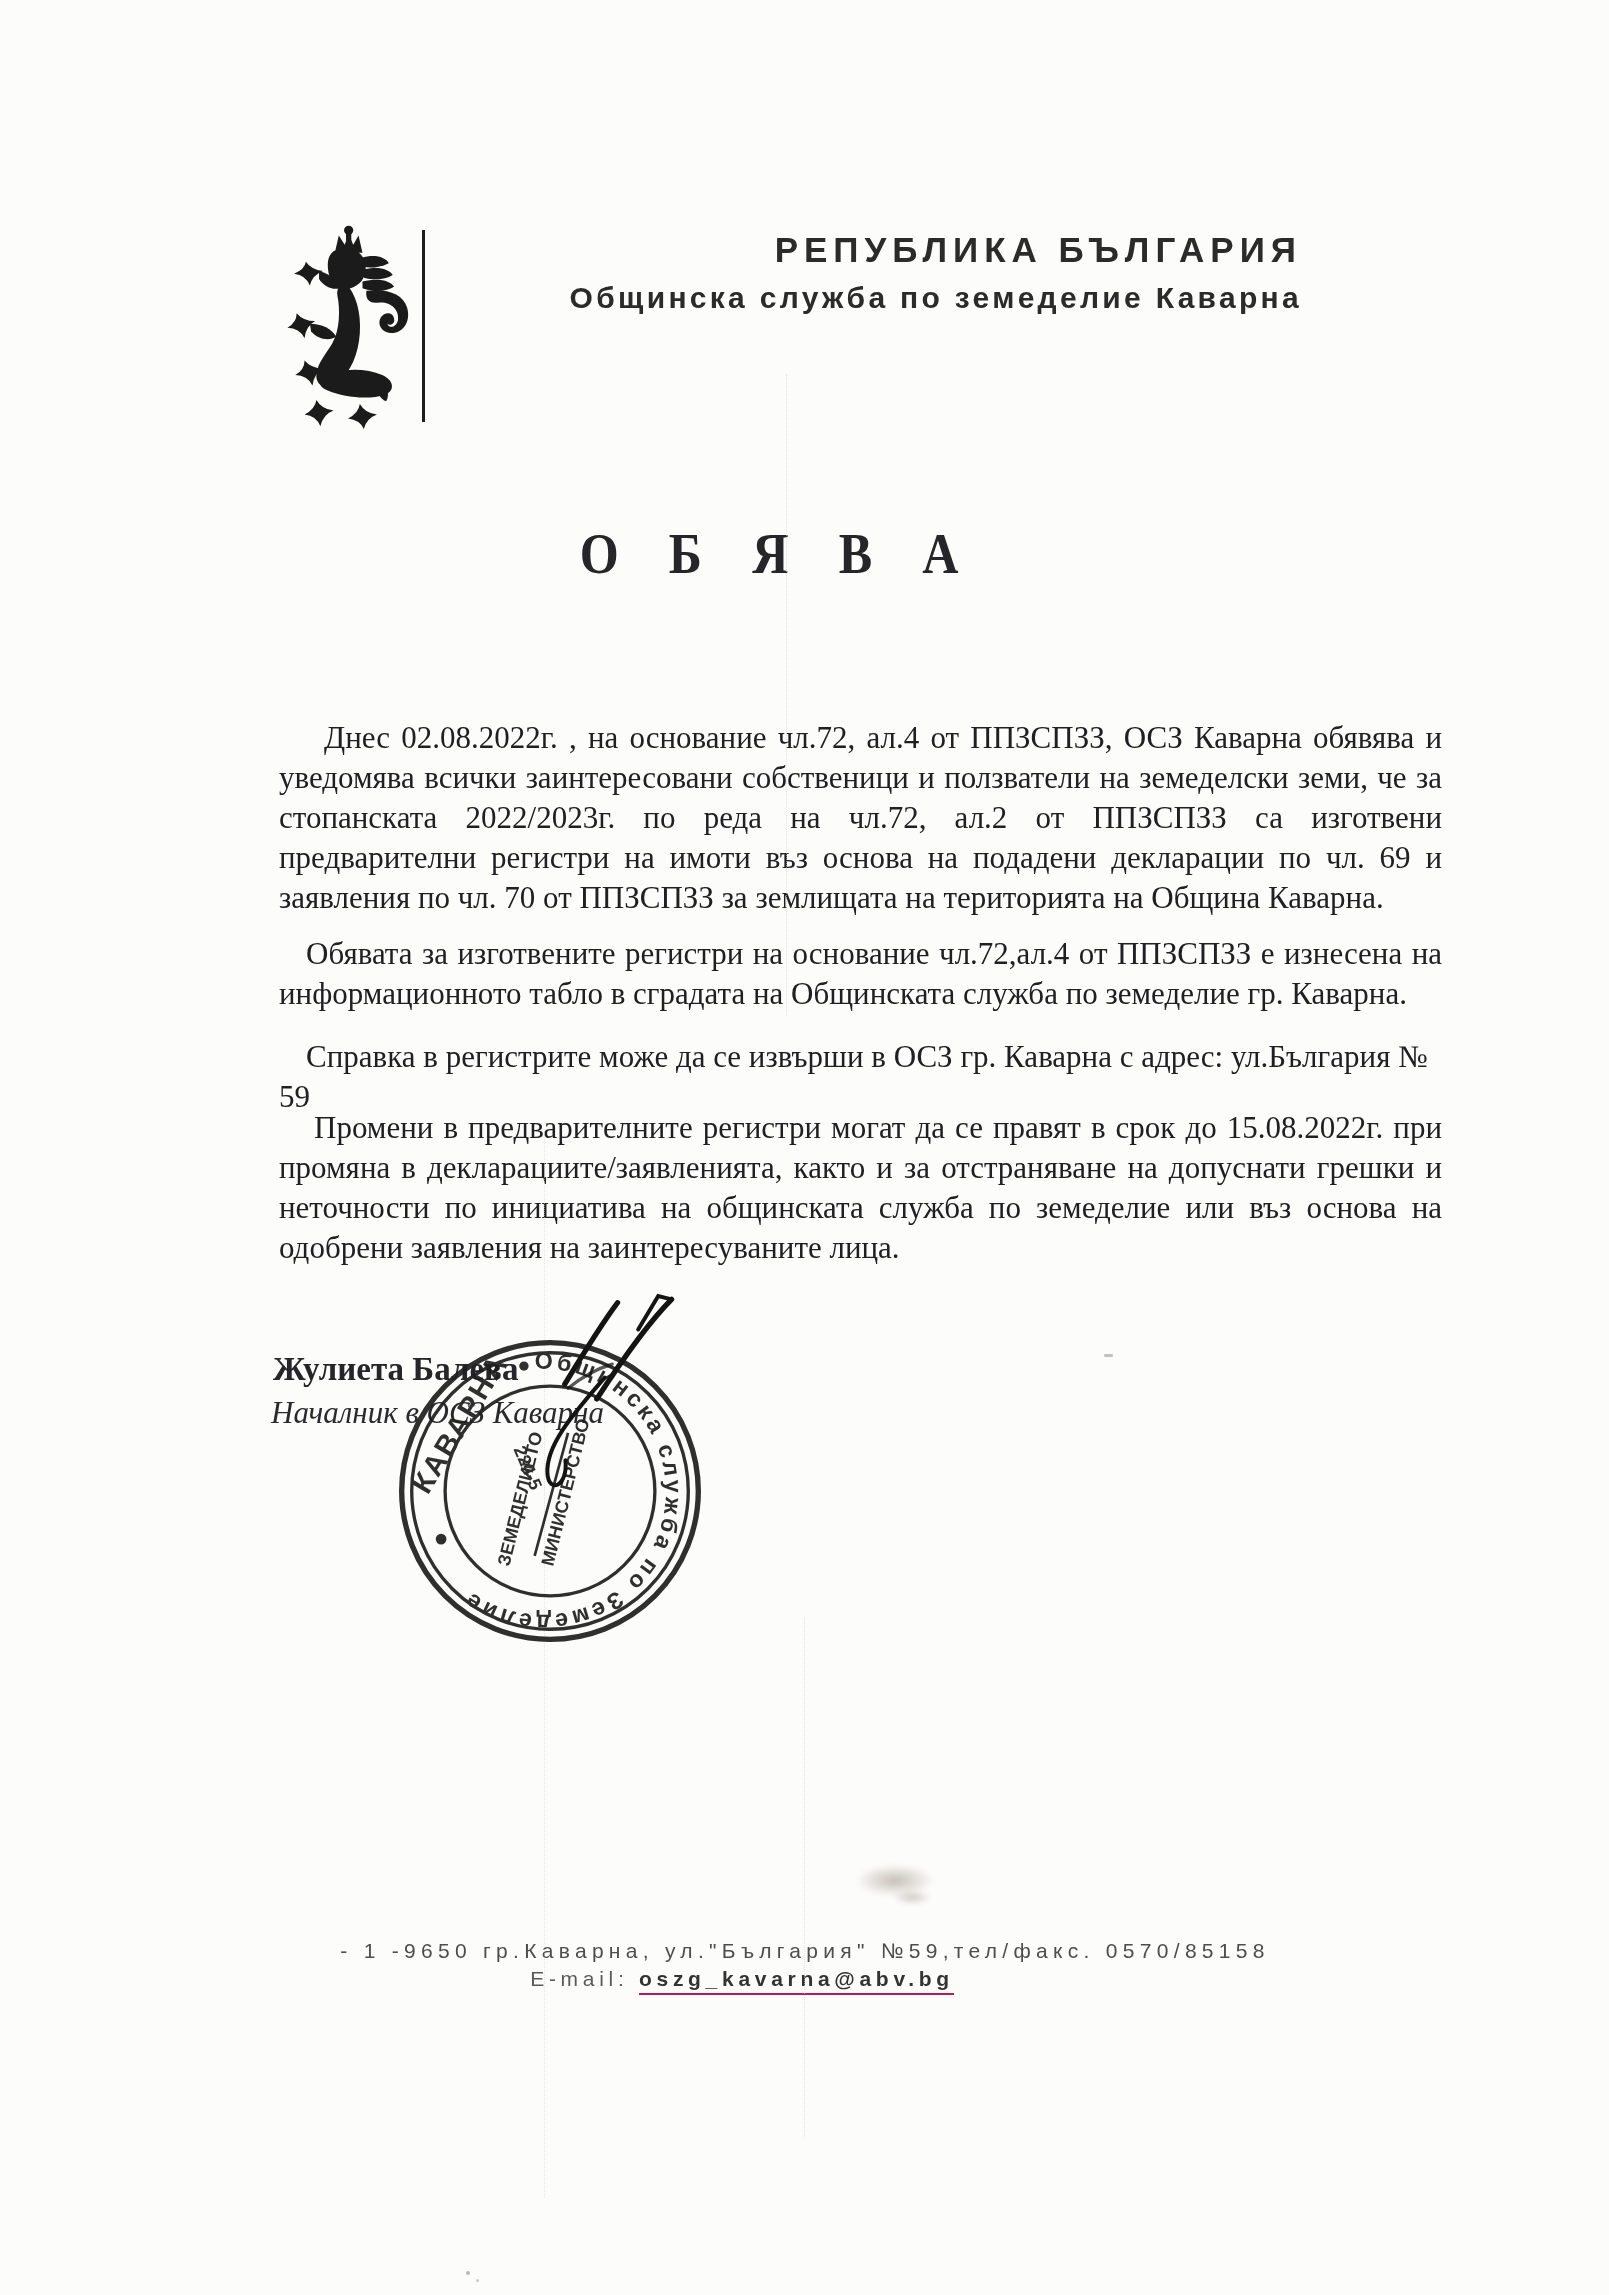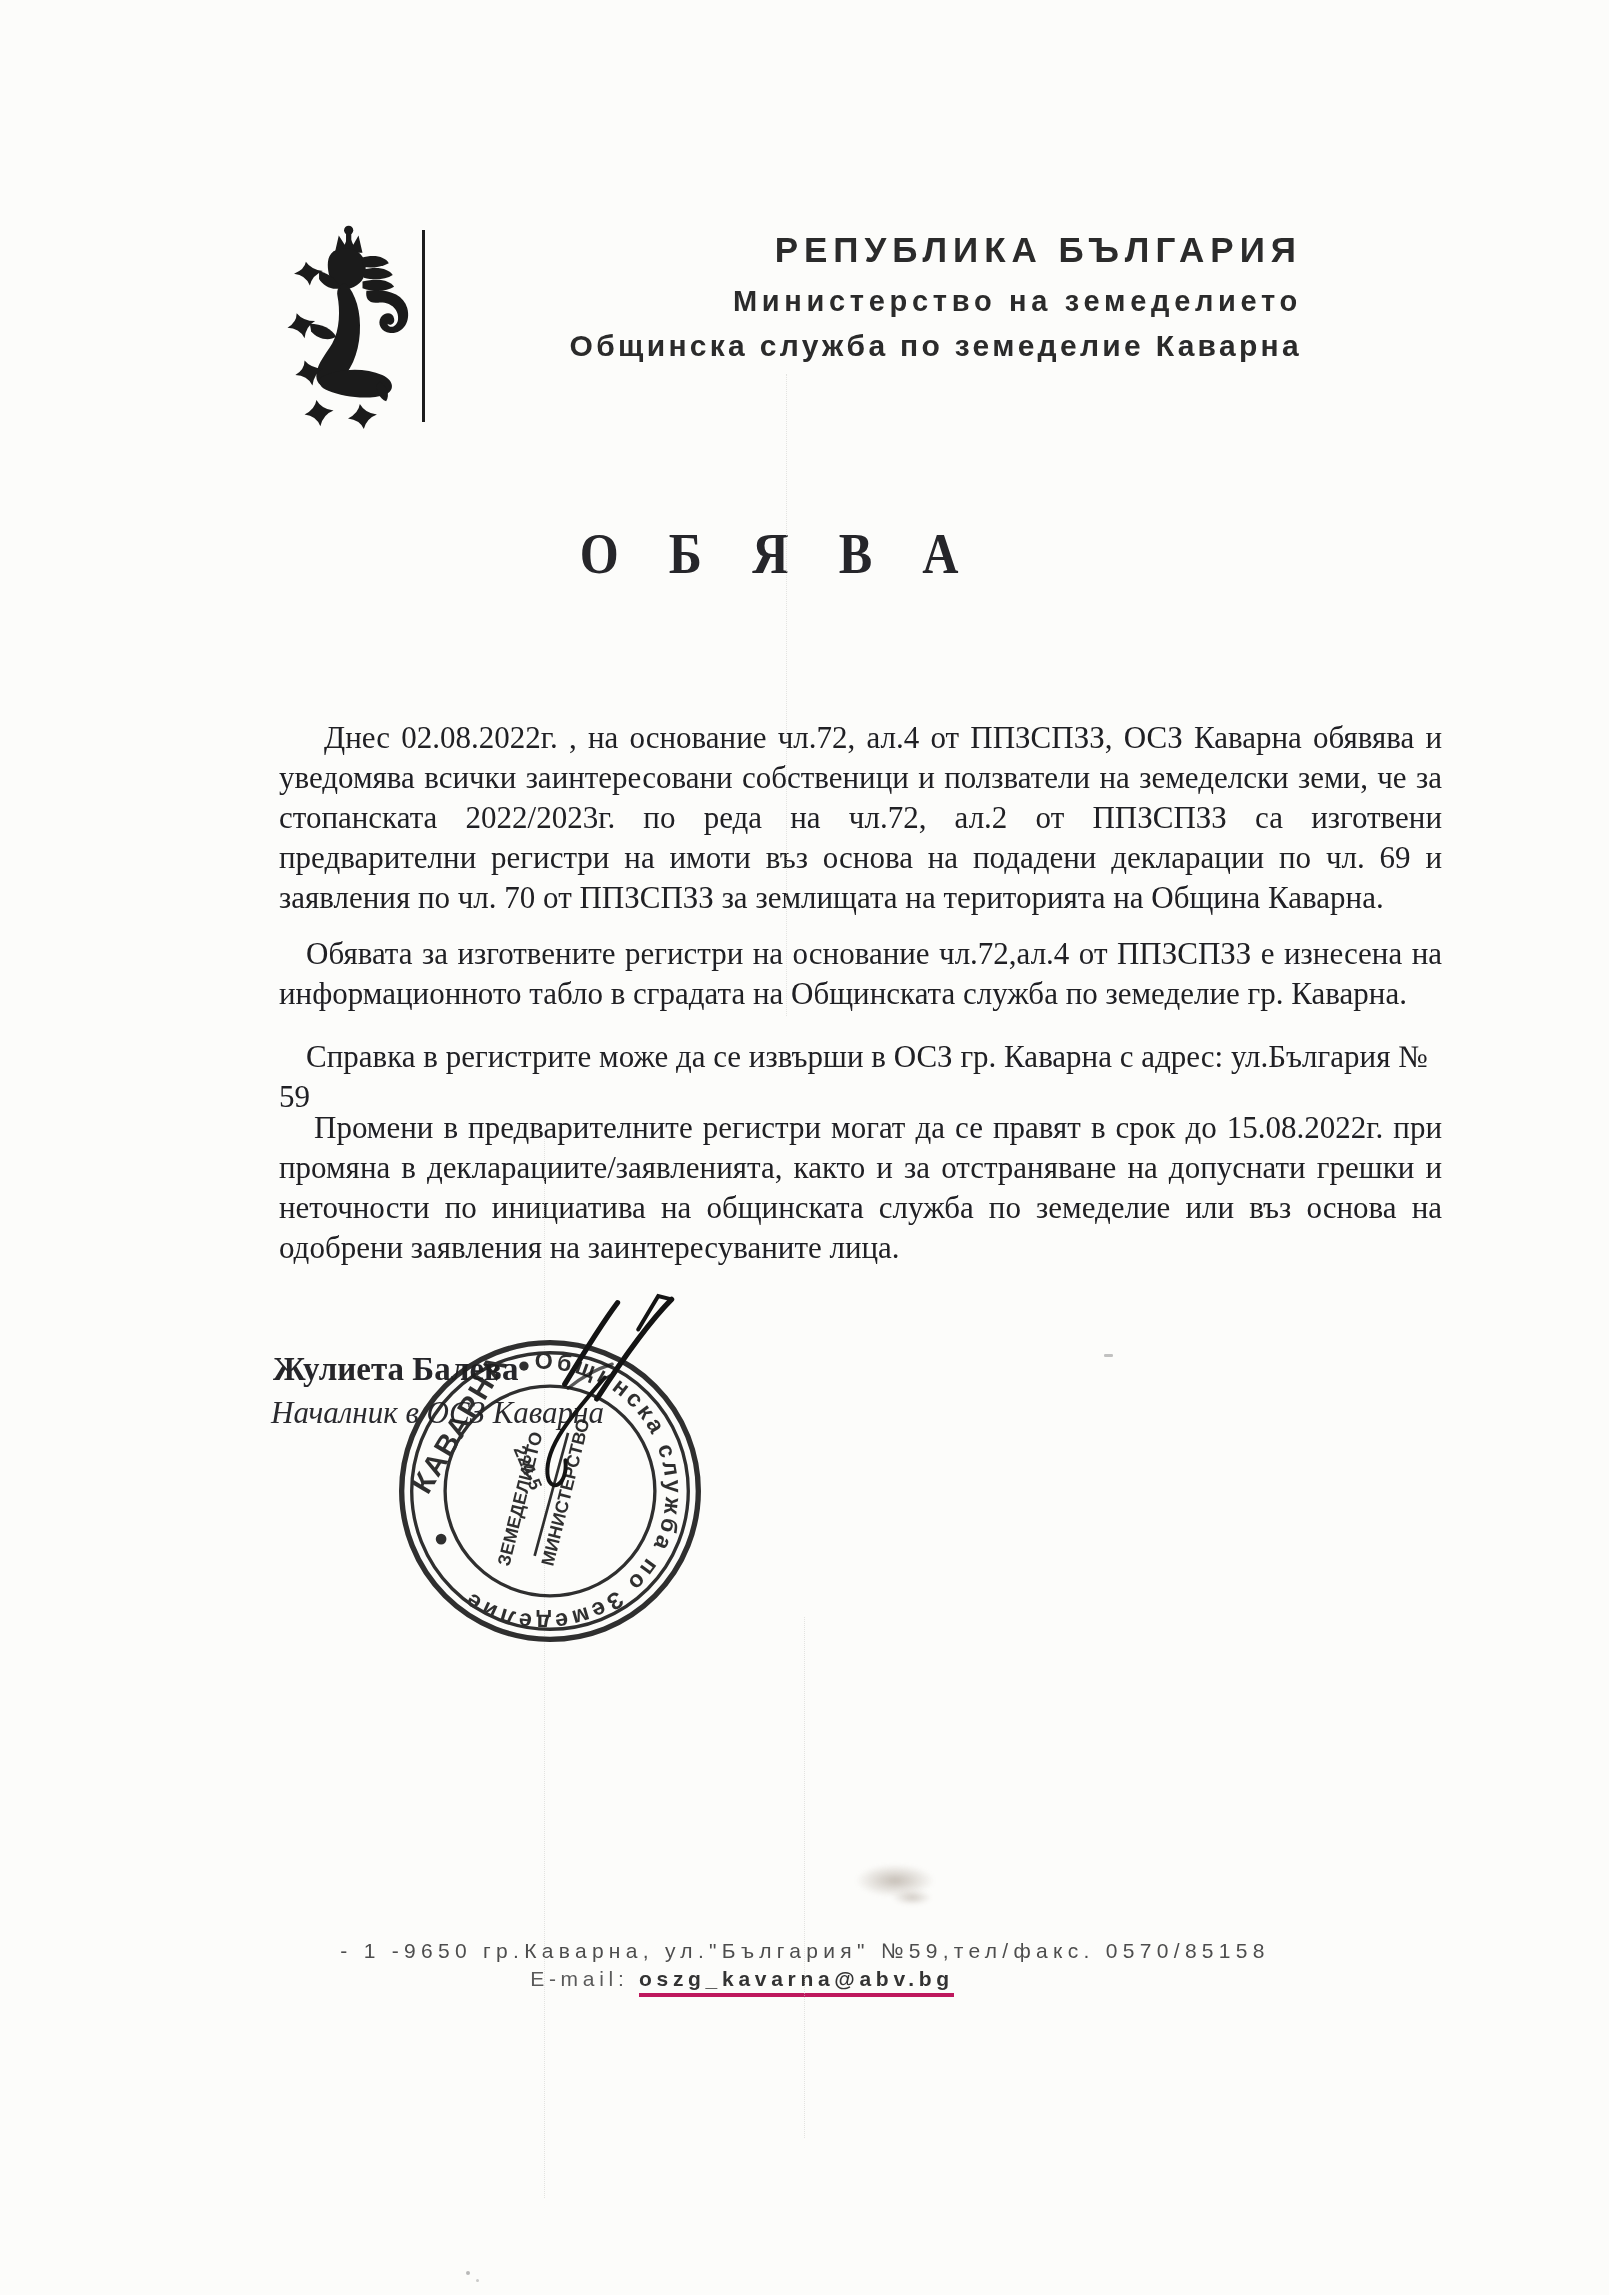--- a/index.html
+++ b/index.html
@@ -37,21 +37,21 @@
   #stamp{left:393px;top:1334px;width:314px;height:314px;z-index:4;opacity:.92;filter:blur(0.3px);}
   #sig-strokes{left:468px;top:1236px;width:287px;height:267px;z-index:5;}
 
   
   #footer1{left:0;top:1939px;width:1610px;text-align:center;
       font-family:"Liberation Sans","DejaVu Sans",sans-serif;
       font-size:21px;letter-spacing:5.3px;color:#4d4d4d;font-weight:500;white-space:pre;}
   #footer2{left:0;top:1967px;width:1484px;text-align:center;
       font-family:"Liberation Sans","DejaVu Sans",sans-serif;
       font-size:21px;letter-spacing:4.7px;color:#5a5a5a;}
-  #footer2 .mail{font-weight:bold;color:#333;border-bottom:4px solid #be185d;padding-bottom:2.7px;}
+  #footer2 .mail{font-weight:bold;color:#333;border-bottom:2px solid #be185d;padding-bottom:2.7px;}
 
   
   .fold{width:1.3px;border-left:1.3px dotted #cfcfcb;opacity:.55;}
   #fold-a{left:544px;top:1129px;height:1069px;}
   #fold-b{left:786px;top:374px;height:642px;}
   #fold-c{left:804px;top:1617px;height:521px;}
   .smudge{background:radial-gradient(ellipse at center,#9a8d80 0%,rgba(170,160,150,0) 70%);
           filter:blur(2px);}
   #sm1{left:855px;top:1864px;width:80px;height:33px;opacity:.55;}
   #sm2{left:892px;top:1890px;width:40px;height:14.7px;opacity:.45;}
@@ -90,21 +90,20 @@
     <path d="M52,266 Q60,280 78,282 Q62,288 58,306 Q52,290 34,288 Q50,280 52,266 Z"></path>
     <path d="M118,272 Q126,286 144,288 Q128,294 124,310 Q118,296 100,294 Q116,286 118,272 Z"></path>
     <path d="M148,238 C160,246 164,258 158,268 C148,264 142,252 144,242 Z"></path>
   </g>
 </svg>
 
 <div id="divider" class="abs"></div>
 
 <div id="head-block" class="abs">
   <div id="h1" class="h-line">РЕПУБЛИКА БЪЛГАРИЯ</div>
-  <div id="h2" class="h-line">Министерство на земеделието</div>
   <div id="h4" class="h-line">Общинска служба по земеделие Каварна</div>
 </div>
 
 <div id="title" class="abs">О Б Я В А</div>
 
 <div id="p1" class="para abs"><span>Днес </span><span class="b">02.08.2022г.</span><span> , на основание чл.72, ал.4 от ППЗСПЗЗ, ОСЗ Каварна обявява и уведомява всички заинтересовани собственици и ползватели на земеделски земи, че за стопанската 2022/2023г. по реда на чл.72, ал.2 от ППЗСПЗЗ са изготвени предварителни регистри на имоти въз основа на подадени декларации по чл. 69 и заявления по чл. 70 от ППЗСПЗЗ за землищата на територията на Община Каварна.</span></div>
 
 <div id="p2" class="para abs">Обявата за изготвените регистри на основание чл.72,ал.4 от ППЗСПЗЗ е изнесена на информационното табло в сградата на Общинската служба по земеделие гр. Каварна.</div>
 
 <div id="p3" class="para abs">Справка в регистрите може да се извърши в ОСЗ  гр. Каварна с адрес: ул.България № 59</div>

